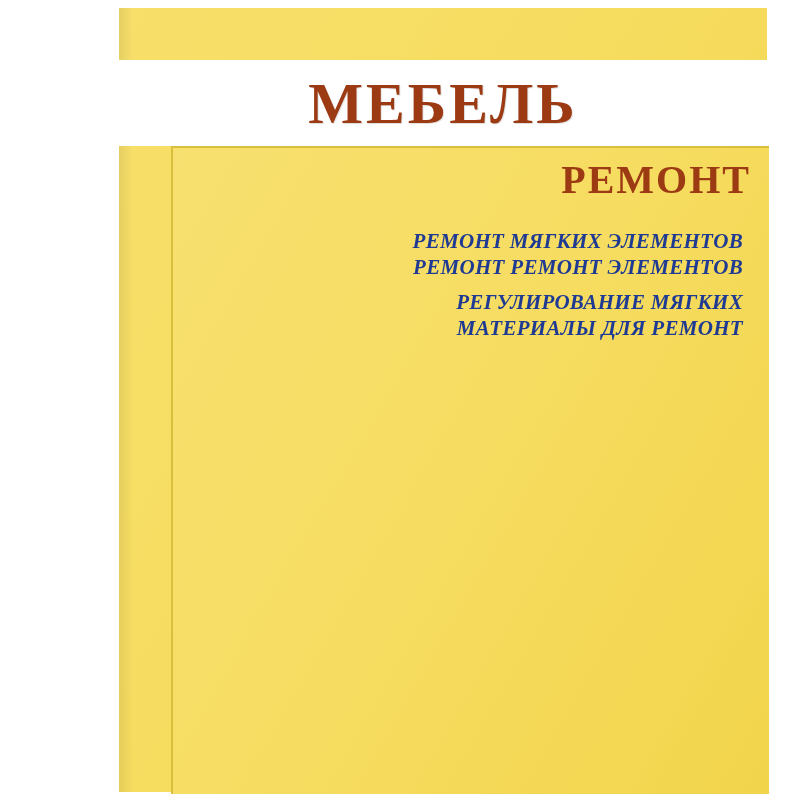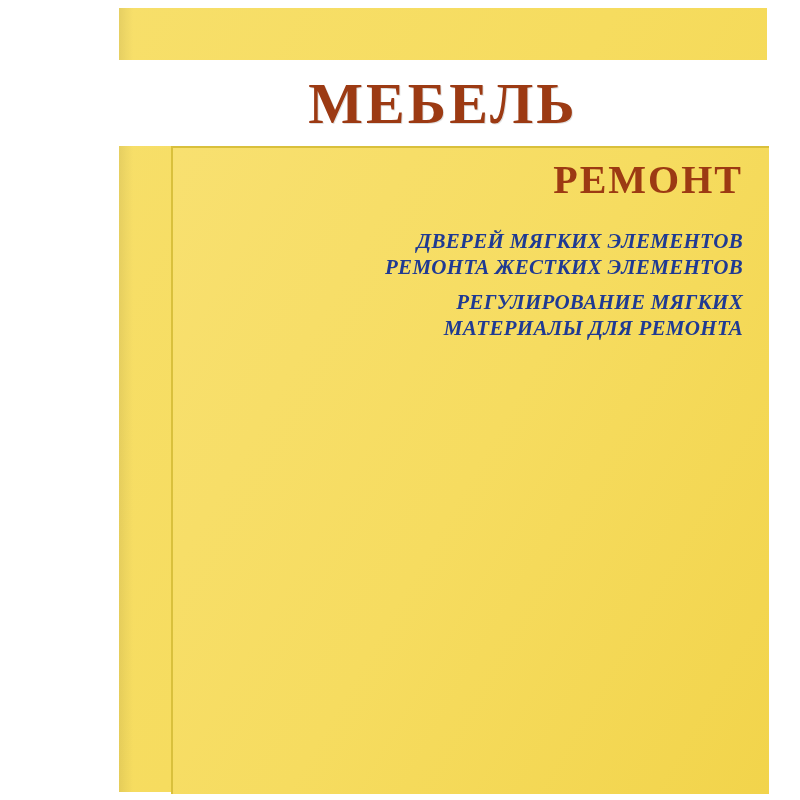--- a/index.html
+++ b/index.html
@@ -77,20 +77,21 @@
     position: absolute;
     left: 128px;
     top: 156px;
     width: 572px;
     text-align: right;
     font-family: "Liberation Serif", serif;
     font-weight: bold;
     font-size: 40px;
     letter-spacing: 2px;
     color: #9c3a13;
+    padding-left: 8px;
   }
 
   
   .topics {
     position: absolute;
     left: 128px;
     top: 228px;
     width: 572px;
     text-align: right;
     font-family: "Liberation Serif", serif;
@@ -129,19 +130,19 @@
 
   <div class="title-band"></div>
 
   <div class="main-title">МЕБЕЛЬ</div>
 
   <div class="inner-panel"></div>
 
   <div class="subtitle">РЕМОНТ</div>
 
   <div class="topics">
-    <span class="line">ДВЕРЕЙ МЯГКИХ ЭЛЕМЕНТОВ</span>
-    <span class="line">РЕМОНТА ЖЕСТКИХ ЭЛЕМЕНТОВ</span>
+    <span class="line">РЕМОНТ МЯГКИХ ЭЛЕМЕНТОВ</span>
+    <span class="line">РЕМОНТ РЕМОНТ ЭЛЕМЕНТОВ</span>
     <span class="line gap">РЕГУЛИРОВАНИЕ МЯГКИХ</span>
-    <span class="line">МАТЕРИАЛЫ ДЛЯ РЕМОНТА</span>
+    <span class="line">МАТЕРИАЛЫ ДЛЯ РЕМОНТ</span>
   </div>
 
 </div>
 
 </body></html>

